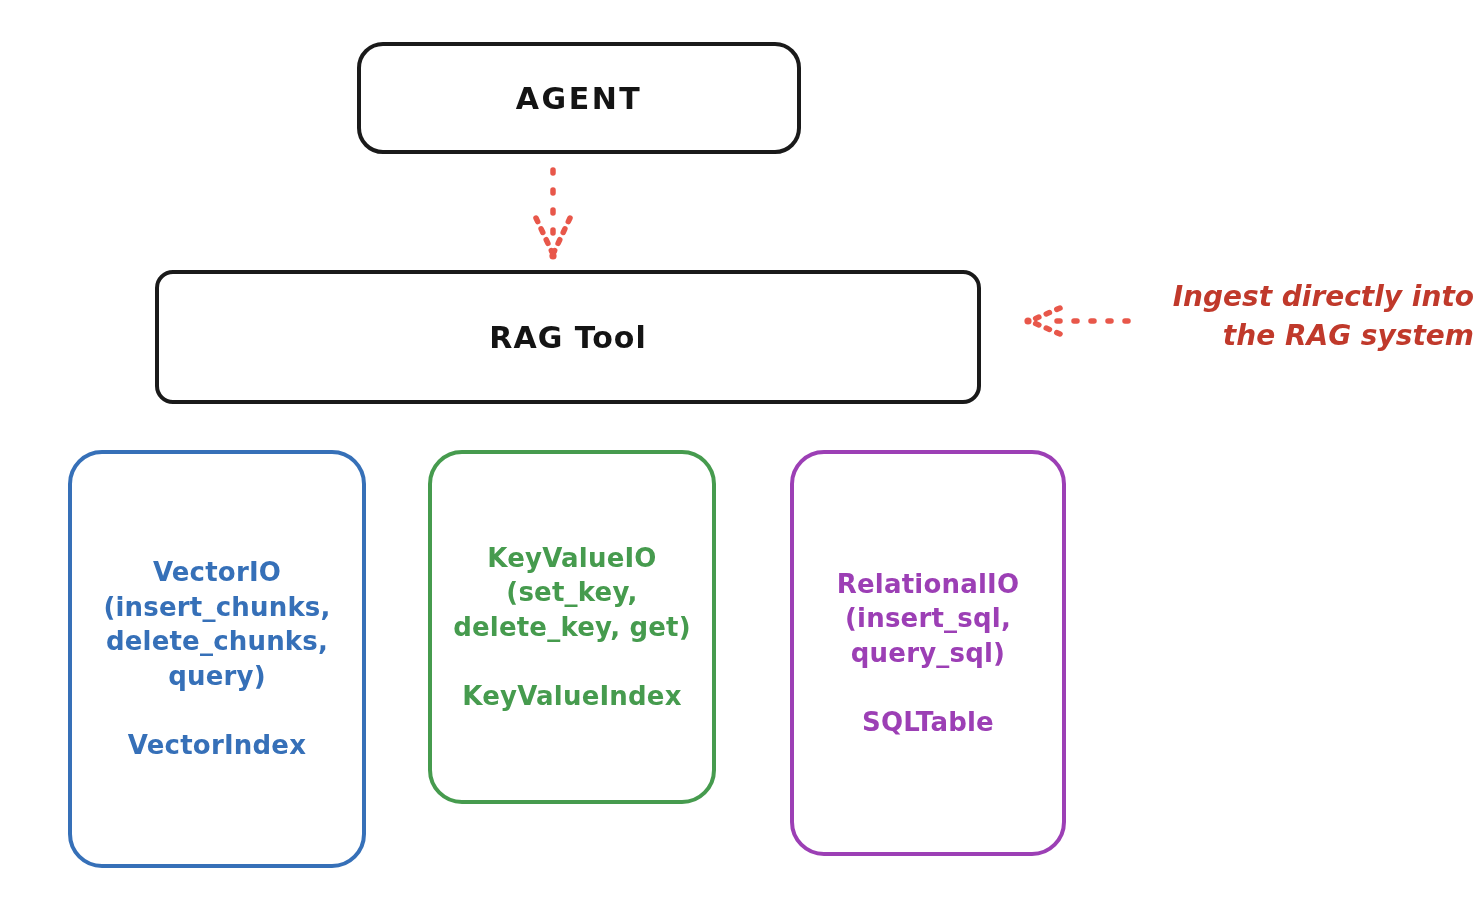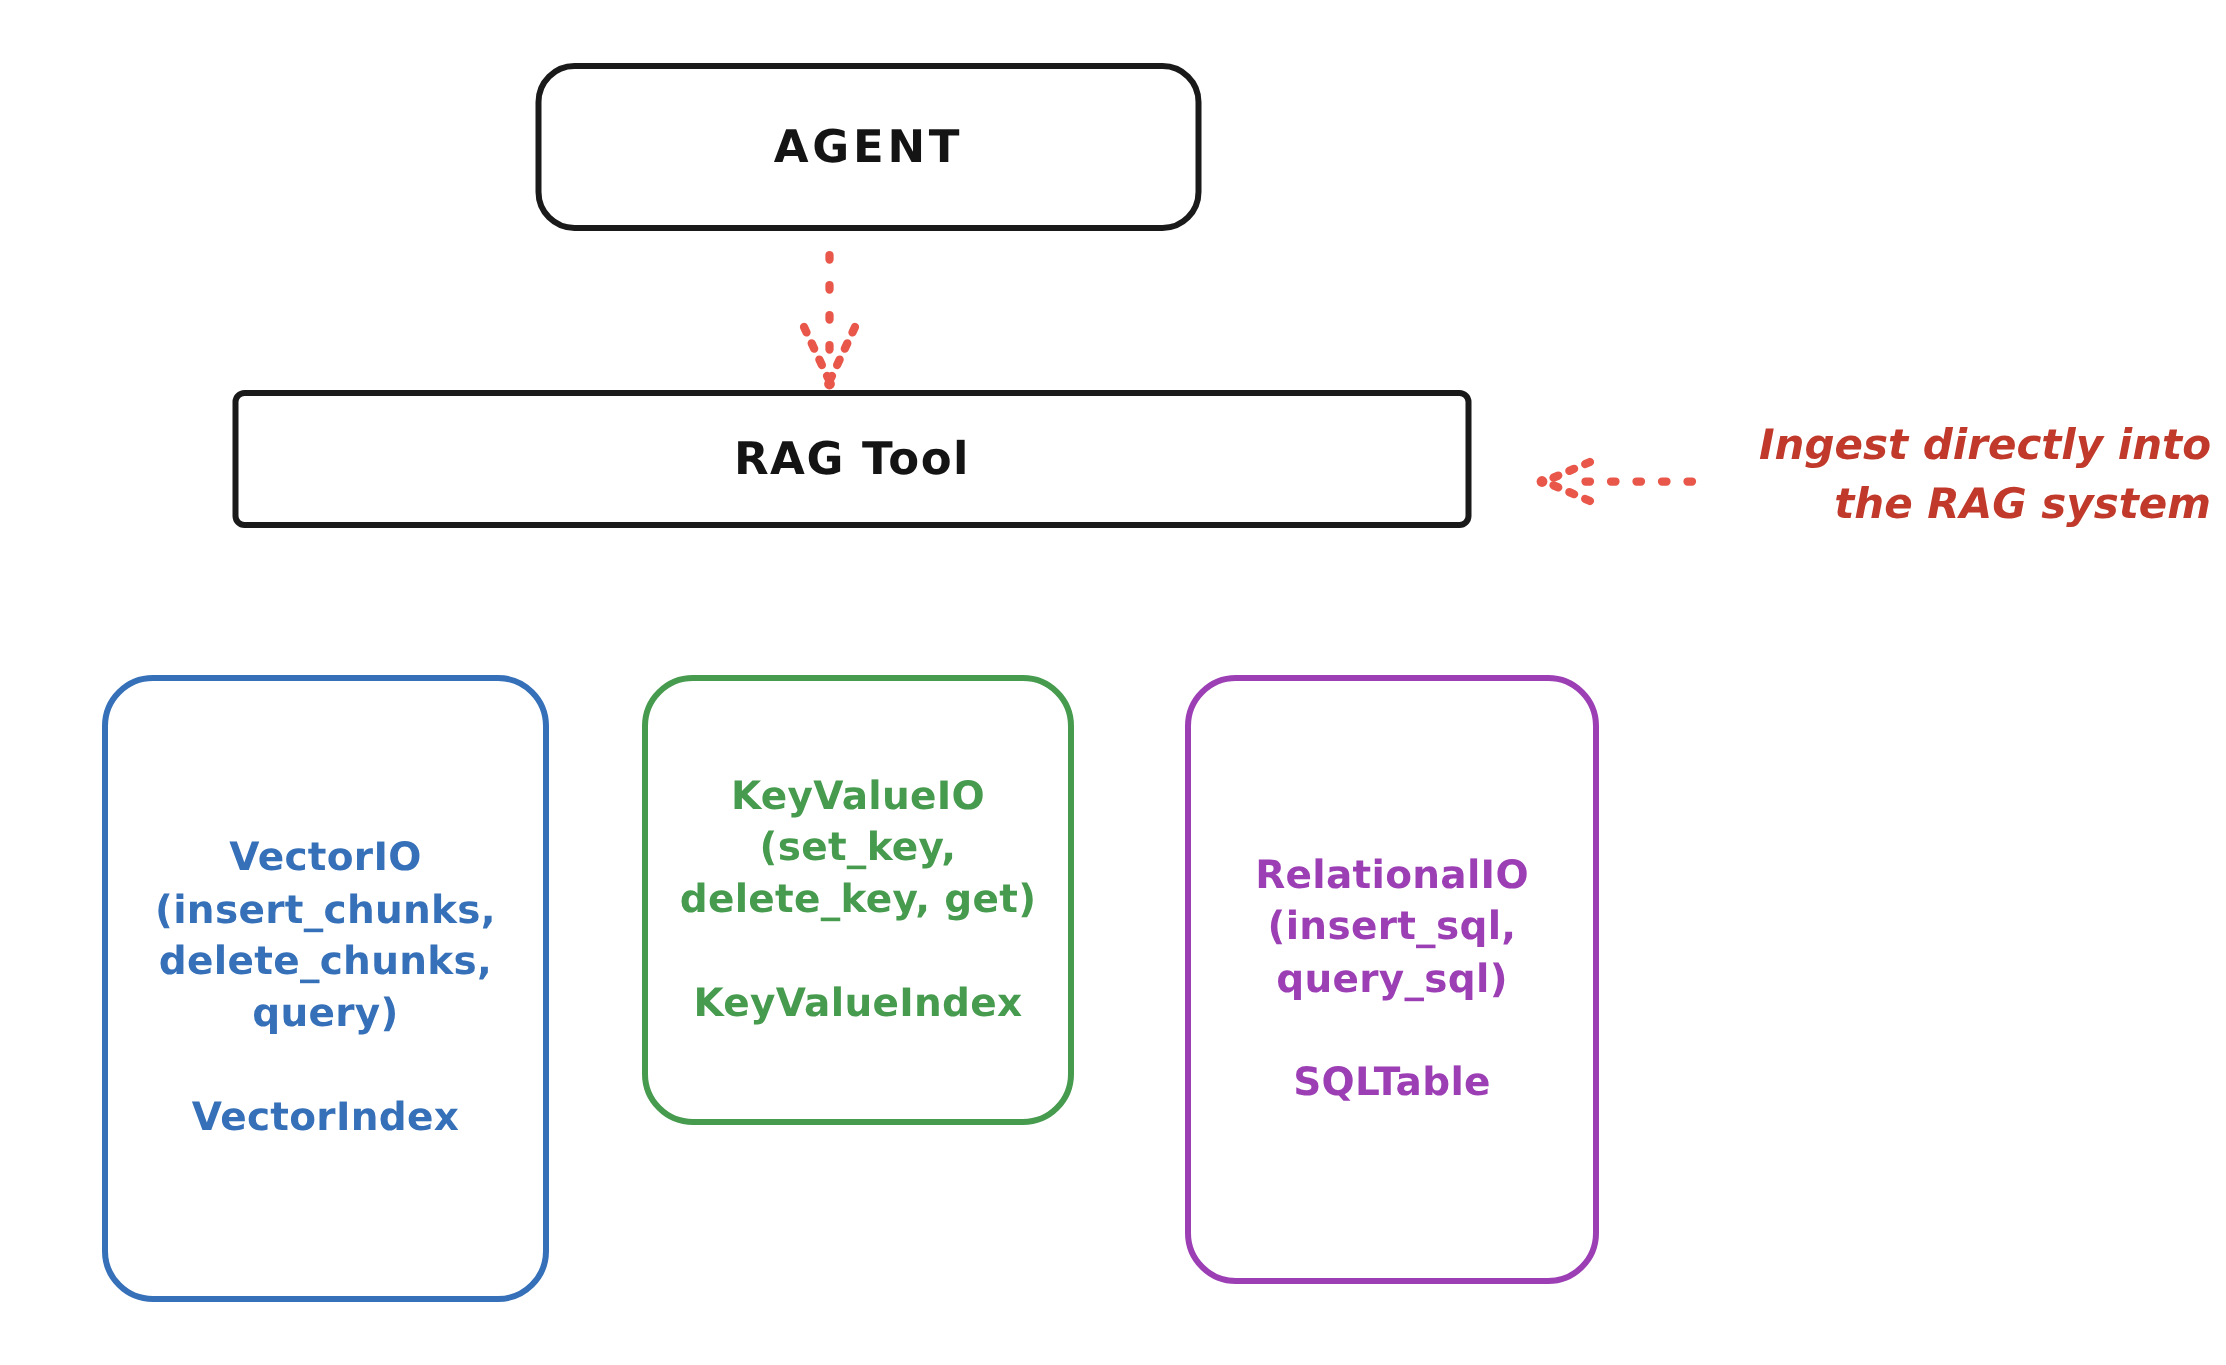--- a/index.html
+++ b/index.html
@@ -59,24 +59,24 @@
     width: 444px;
     height: 112px;
   }
   #node-agent .node-label {
     font-size: 30px;
     letter-spacing: 2.5px;
   }
 
   #node-rag-tool {
     left: 155px;
-    top: 260px;
+    top: 270px;
     width: 826px;
-    height: 92px;
-    border-radius: 8px;
+    height: 134px;
+    border-radius: 18px;
   }
   #node-rag-tool .node-label {
     font-size: 30px;
     font-style: normal;
     letter-spacing: 1px;
   }
 
   
   .node-api {
     border-width: 4px;
@@ -96,21 +96,21 @@
     width: 298px;
     height: 418px;
     border-color: #3670b8;
   }
   #node-vector-io .node-label { color: #3670b8; }
 
   #node-keyvalue-io {
     left: 428px;
     top: 450px;
     width: 288px;
-    height: 300px;
+    height: 354px;
     border-color: #469b4e;
   }
   #node-keyvalue-io .node-label { color: #469b4e; }
 
   #node-relational-io {
     left: 790px;
     top: 450px;
     width: 276px;
     height: 406px;
     border-color: #9c3fb5;

